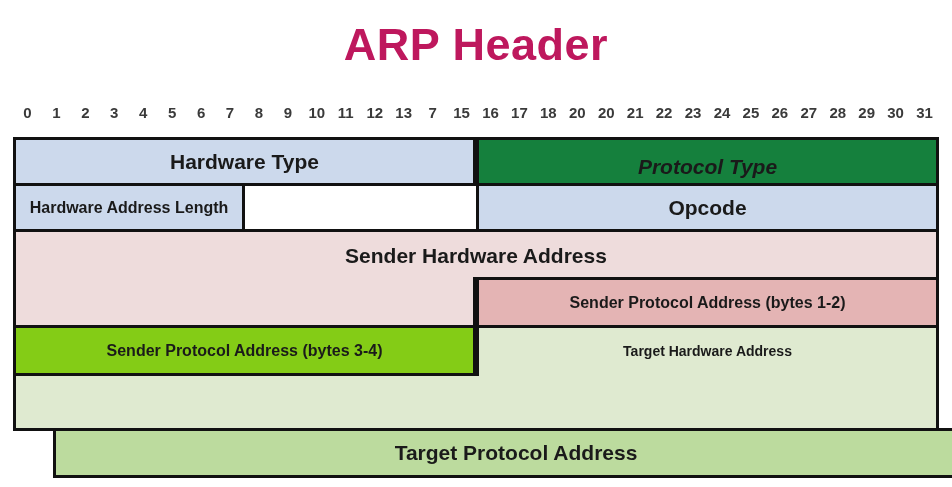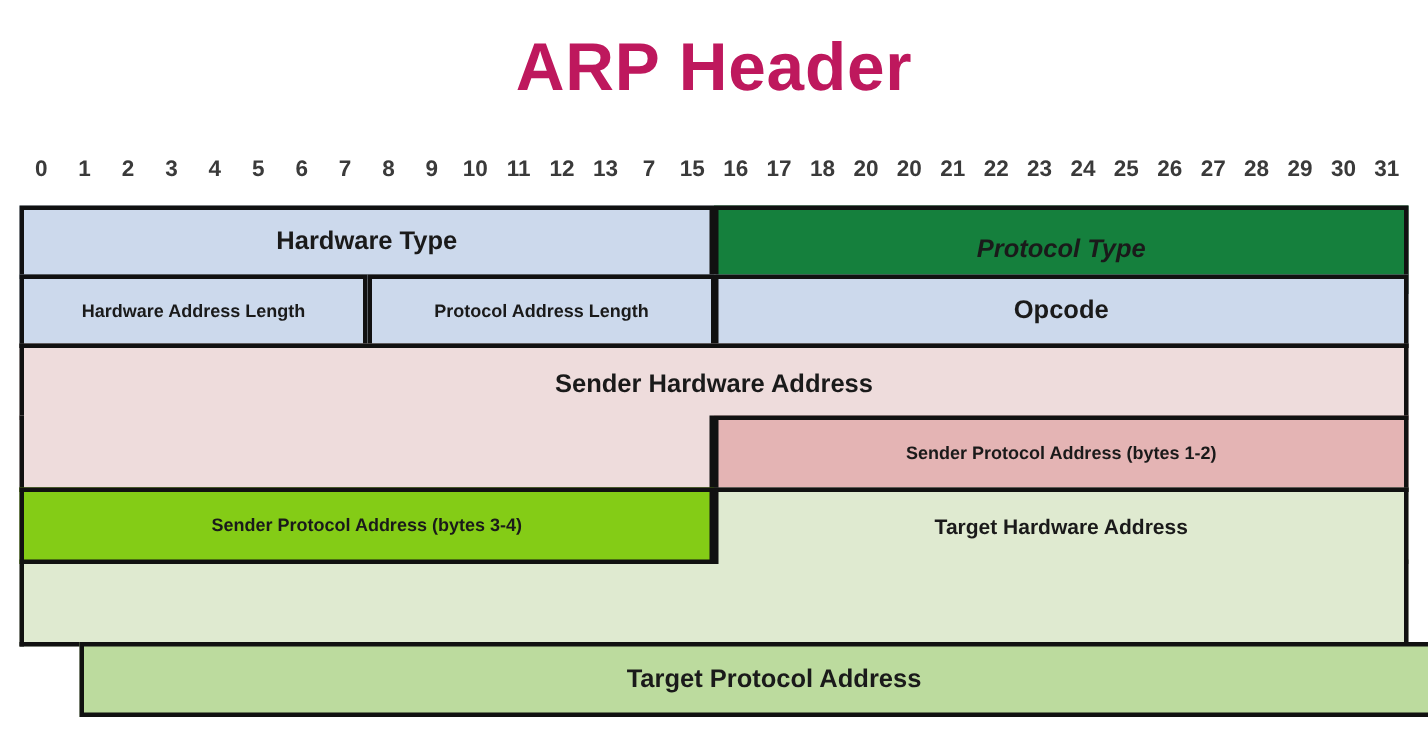--- a/index.html
+++ b/index.html
@@ -63,29 +63,29 @@
     height: 341px;
   }
 
   .cell {
     position: absolute;
     box-sizing: border-box;
     border: 3px solid #111111;
     display: flex;
     align-items: center;
     justify-content: center;
-    font-size: 17px;
+    font-size: 21px;
     font-weight: bold;
     color: #1a1a1a;
     text-align: center;
     line-height: 1.1;
     overflow: hidden;
   }
   .cell.small {
-    font-size: 12px;
+    font-size: 16px;
   }
   .cell.tiny {
     font-size: 14px;
   }
   .cell.noborder-bottom { border-bottom: none; }
   .cell.noborder-top { border-top: none; }
 </style>
 </head>
 <body>
 
@@ -131,23 +131,20 @@
   <div class="diagram" id="diagram">
       <div class="cell" style="left: 0px; width: 463px; top: 0px; height: 49px; background: rgb(204, 217, 236);">
         <span>Hardware Type</span>
       </div>
       <div class="cell" style="left: 463px; width: 463px; top: 0px; height: 59px; background: #15803d; font-style: italic;">
         <span>Protocol Type</span>
       </div>
       <div class="cell small" style="left: 0px; width: 232px; top: 46px; height: 49px; background: rgb(204, 217, 236);">
         <span>Hardware Address Length</span>
       </div>
-      <div class="cell small" style="left: 232px; width: 232px; top: 46px; height: 49px; background: rgb(204, 217, 236);">
-        <span>Protocol Address Length</span>
-      </div>
       <div class="cell" style="left: 463px; width: 463px; top: 46px; height: 49px; background: rgb(204, 217, 236);">
         <span>Opcode</span>
       </div>
       <div class="cell noborder-bottom" style="left: 0px; width: 926px; top: 92px; height: 51px; background: rgb(238, 220, 220);">
         <span>Sender Hardware Address</span>
       </div>
       <div class="cell noborder-top" style="left: 0px; width: 463px; top: 140px; height: 51px; background: rgb(238, 220, 220);"></div>
       <div class="cell small" style="left: 463px; width: 463px; top: 140px; height: 51px; background: rgb(228, 180, 180); z-index: 5;">
         <span>Sender Protocol Address (bytes 1-2)</span>
       </div>

